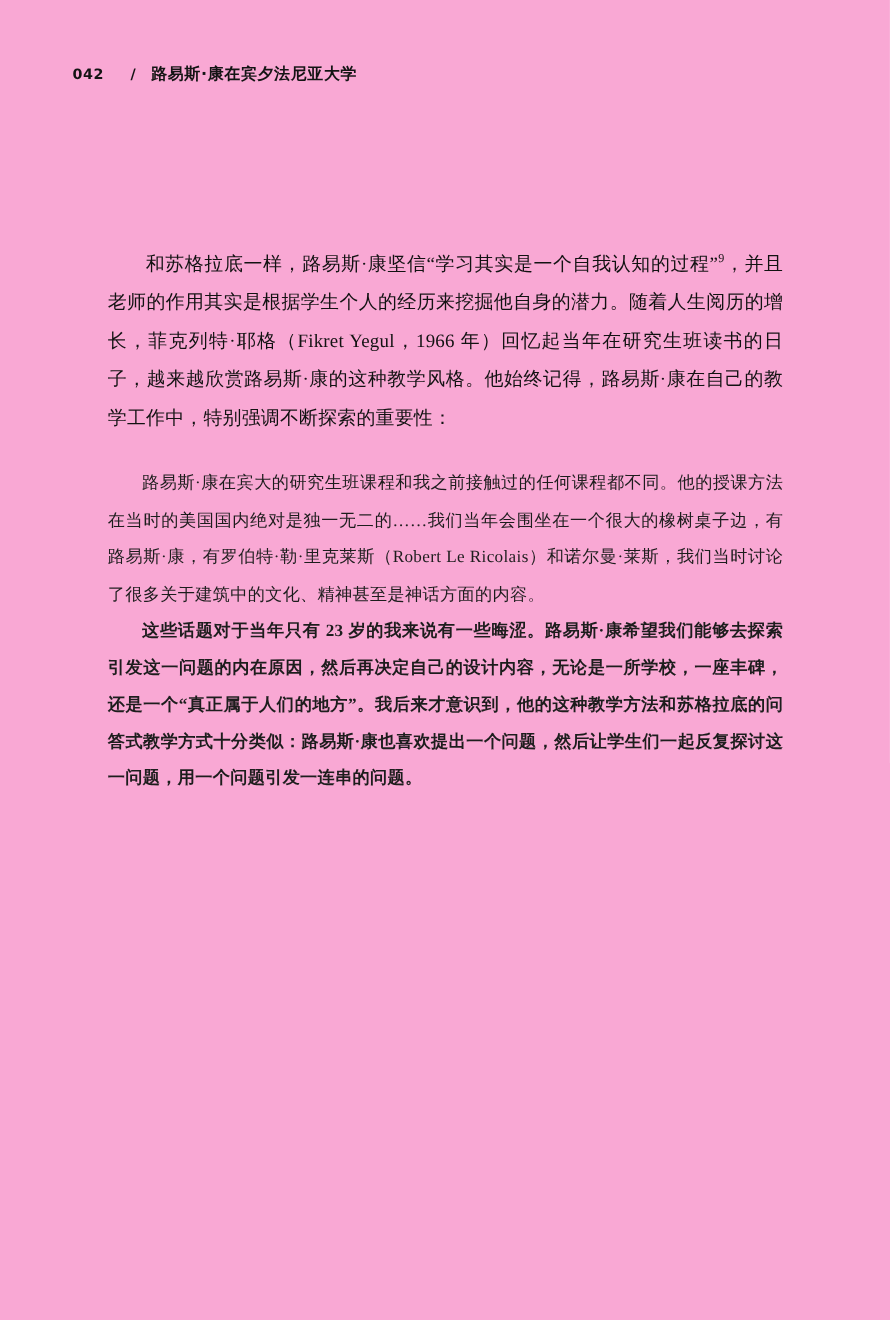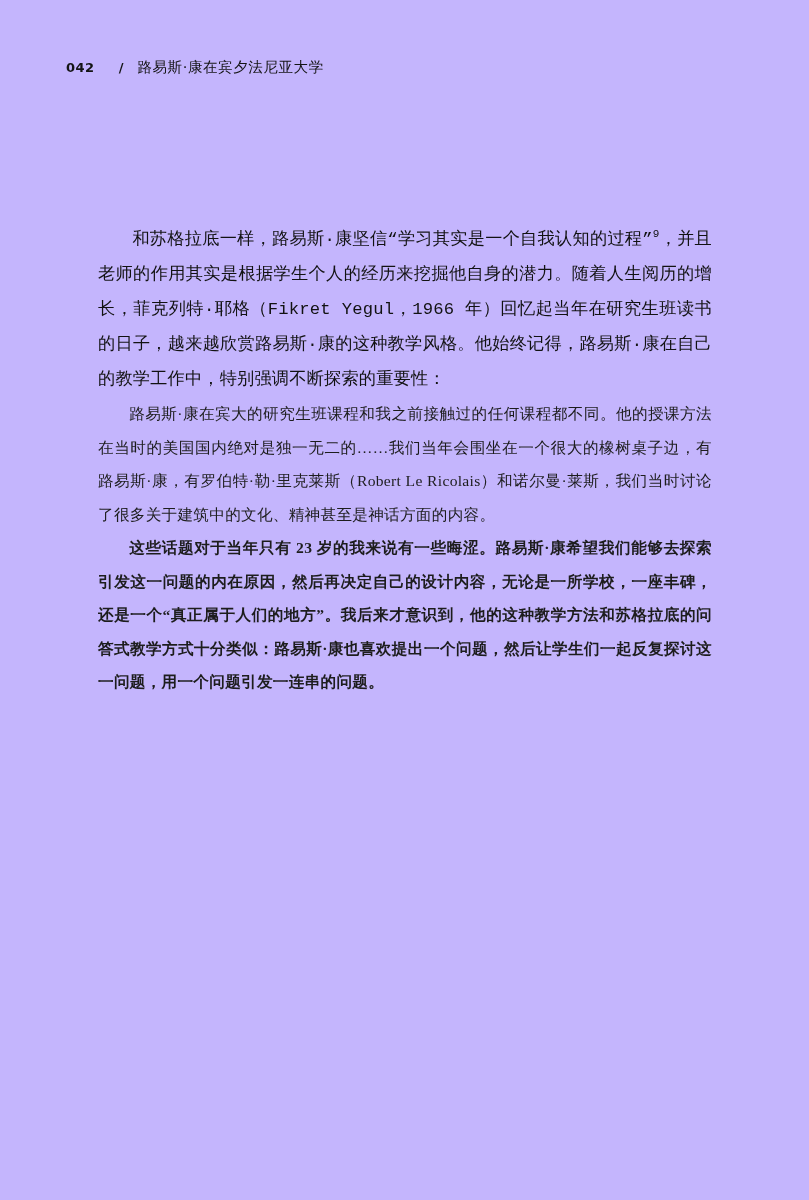--- a/index.html
+++ b/index.html
@@ -12,21 +12,21 @@
     height: 1200px;
     position: relative;
     font-family: "Liberation Serif", serif;
     color: #1a1a1a;
     overflow: hidden;
   }
 
   .page {
     position: absolute;
     inset: 0;
-    background: #c4b5fd;
+    background: #f9a8d4;
   }
 
   
   .running-head {
     position: absolute;
     top: 58px;
     left: 66px;
     right: 66px;
     display: flex;
     align-items: baseline;
@@ -41,21 +41,21 @@
   }
   .head-sep {
     font-size: 13px;
     font-weight: bold;
     color: #141414;
     margin-left: 24px;
     margin-right: 14px;
   }
   .head-title {
     font-size: 14.5px;
-    font-weight: normal;
+    font-weight: bold;
     letter-spacing: 0.6px;
     color: #141414;
     text-align: right;
   }
 
   
   .body-block {
     position: absolute;
     top: 222px;
     left: 98px;
@@ -67,29 +67,29 @@
   }
 
   .para-main {
     font-size: 17.2px;
     line-height: 35px;
     text-align: justify;
     text-justify: inter-ideograph;
     text-indent: 2em;
     color: #121212;
     letter-spacing: 0.2px;
-    font-family: Liberation Mono, monospace;
   }
   .para-main .sup {
     font-size: 11px;
     vertical-align: super;
     line-height: 0;
   }
 
   .quote-block {
+    margin-top: 26px;
     font-size: 15.6px;
     line-height: 33.5px;
     color: #1d1d1d;
     letter-spacing: 0.3px;
   }
   .quote-block p {
     text-align: justify;
     text-justify: inter-ideograph;
     text-indent: 2em;
   }

